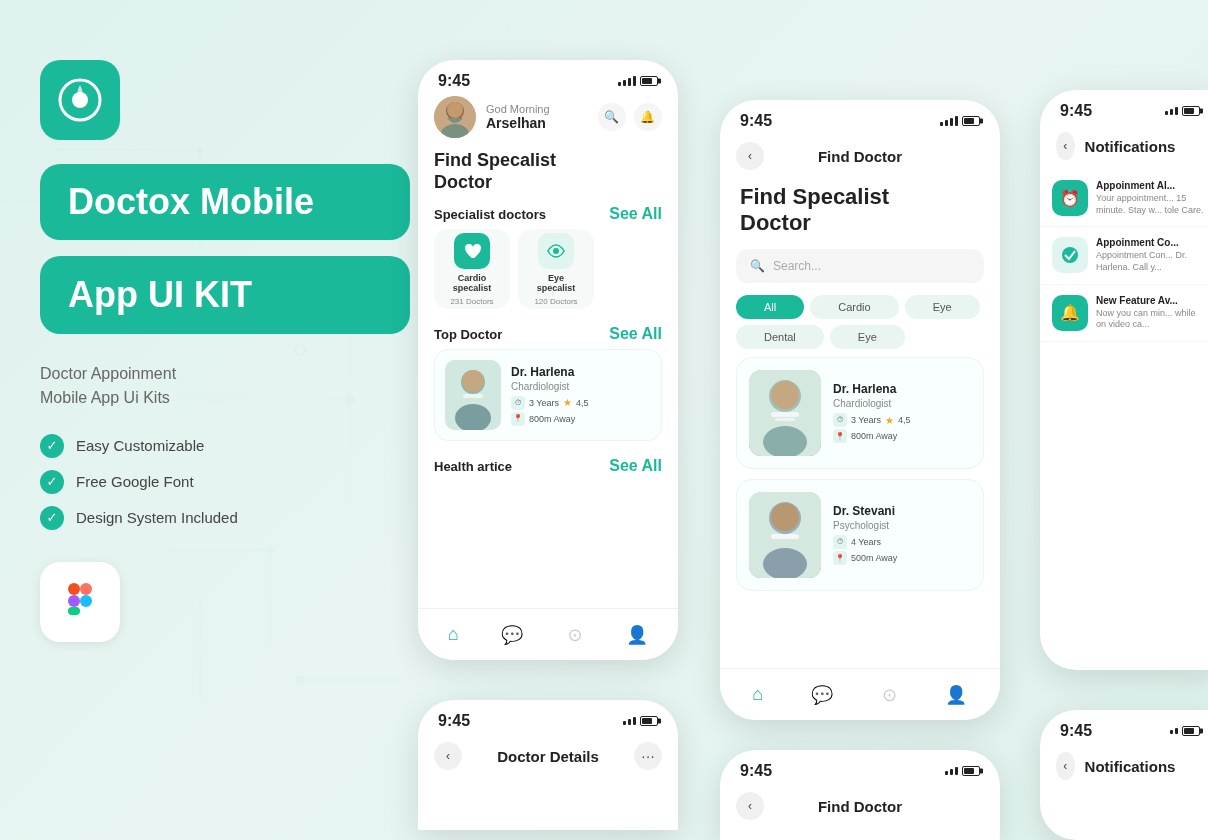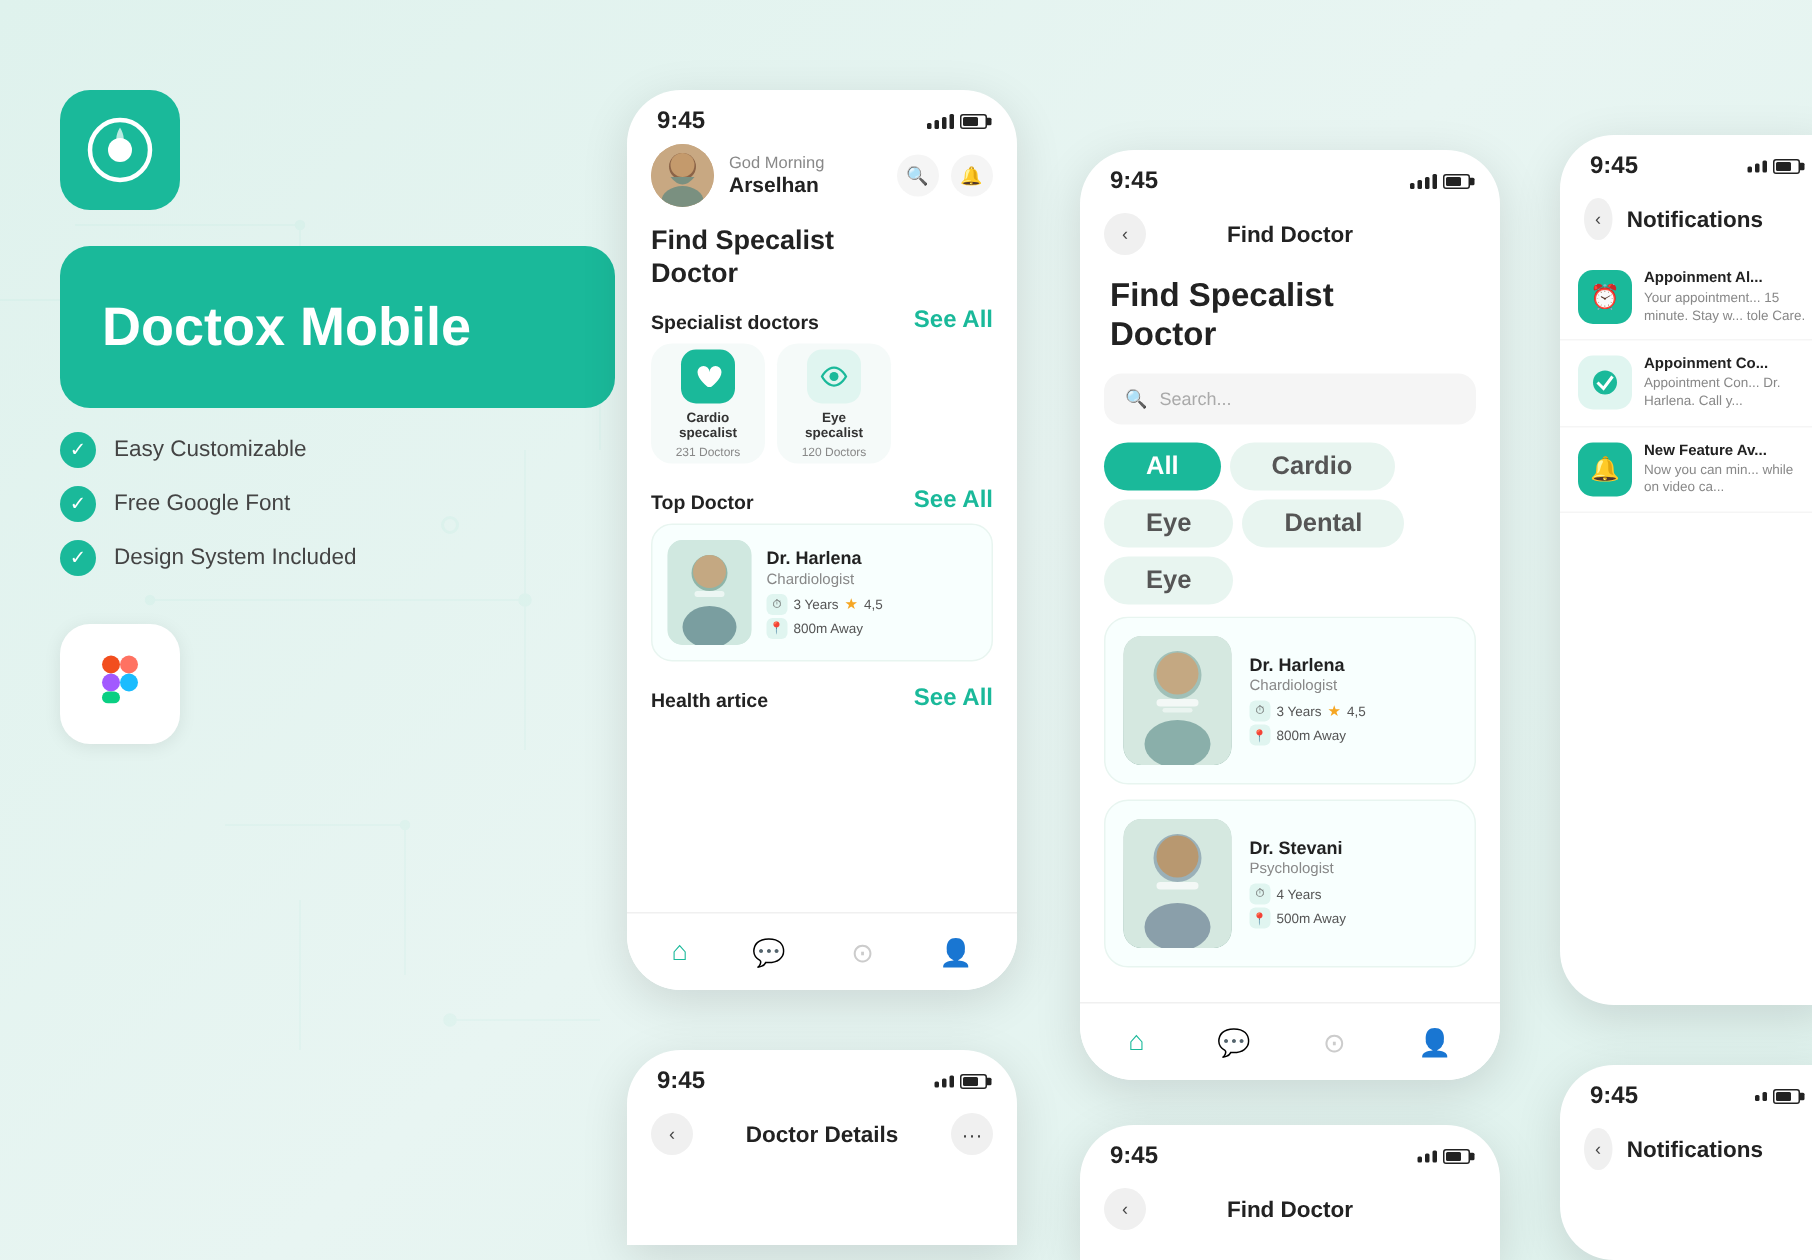--- a/index.html
+++ b/index.html
@@ -41,21 +41,21 @@
       border-radius: 20px;
       display: flex;
       align-items: center;
       justify-content: center;
       margin-bottom: 24px;
     }
 
     .brand-title-box {
       background: #1ab99a;
       border-radius: 20px;
-      padding: 34px 28px;
+      padding: 18px 28px;
       margin-bottom: 16px;
     }
 
     .brand-title {
       font-size: 36px;
       font-weight: 800;
       color: white;
       line-height: 1.1;
     }
 
@@ -525,22 +525,22 @@
     .filter-tabs {
       padding: 0 16px 8px;
       display: flex;
       flex-wrap: wrap;
       gap: 6px;
     }
 
     .filter-tab {
       padding: 6px 28px;
       border-radius: 20px;
-      font-size: 17px;
-      font-weight: 700;
+      font-size: 11px;
+      font-weight: 400;
     }
 
     .filter-tab.active {
       background: #1ab99a;
       color: white;
     }
 
     .filter-tab.inactive {
       background: #e8f5f0;
       color: #555;
@@ -648,21 +648,28 @@
       <circle cx="23" cy="23" r="20" stroke="white" stroke-width="3" fill="none"></circle>
       <circle cx="23" cy="23" r="8" fill="white"></circle>
       <path d="M23 8 Q28 16 23 23 Q18 16 23 8" fill="white" opacity="0.7"></path>
     </svg>
   </div>
 
   <div class="brand-title-box">
     <div class="brand-title">Doctox Mobile</div>
   </div>
 
-
+  <div class="brand-subtitle-box">
+    <div class="brand-subtitle">App UI KIT</div>
+  </div>
+
+  <div class="tagline">
+    <span>Doctor Appoinment</span><br>
+    <span>Mobile App Ui Kits</span>
+  </div>
 
   <ul class="feature-list">
     <li class="feature-item">
       <span class="feature-check">✓</span>
       <span>Easy Customizable</span>
     </li>
     <li class="feature-item">
       <span class="feature-check">✓</span>
       <span>Free Google Font</span>
     </li>

